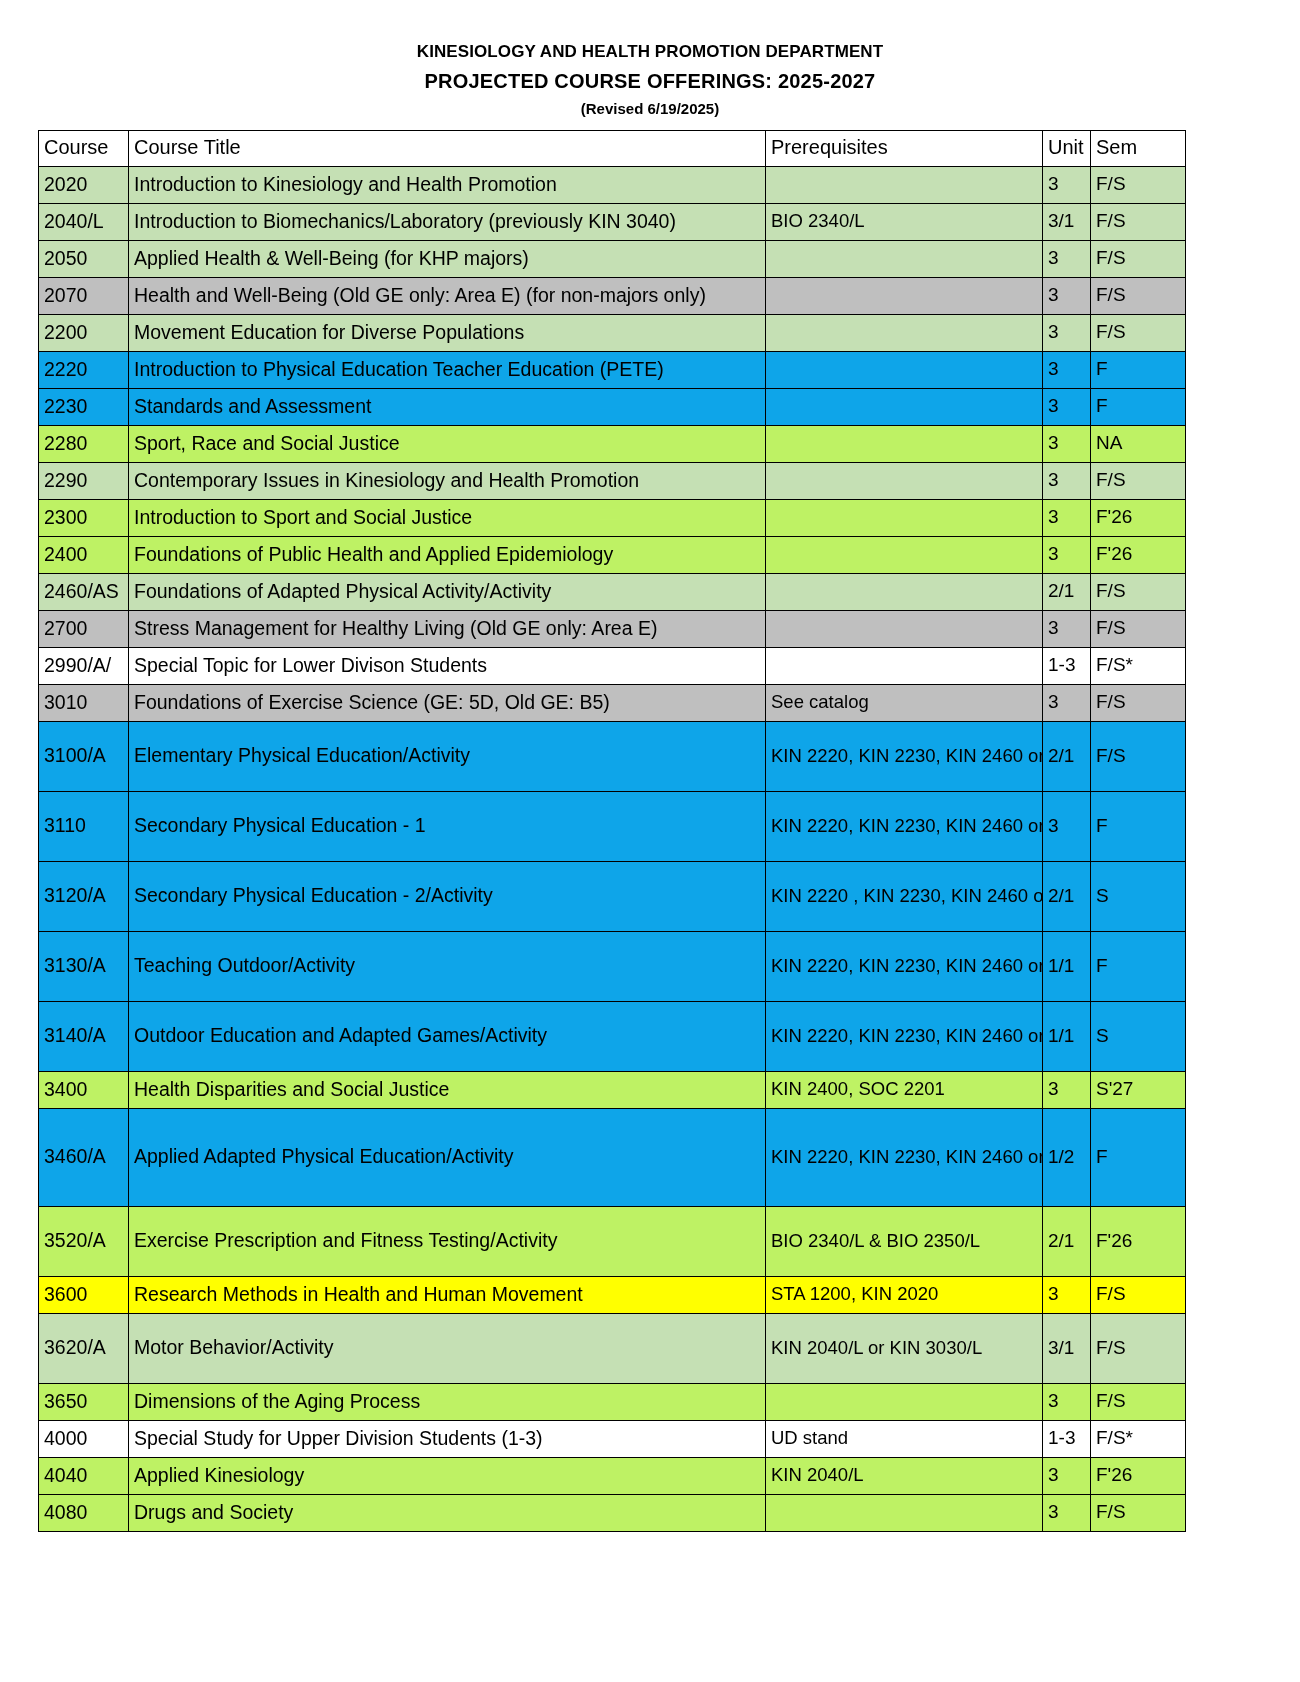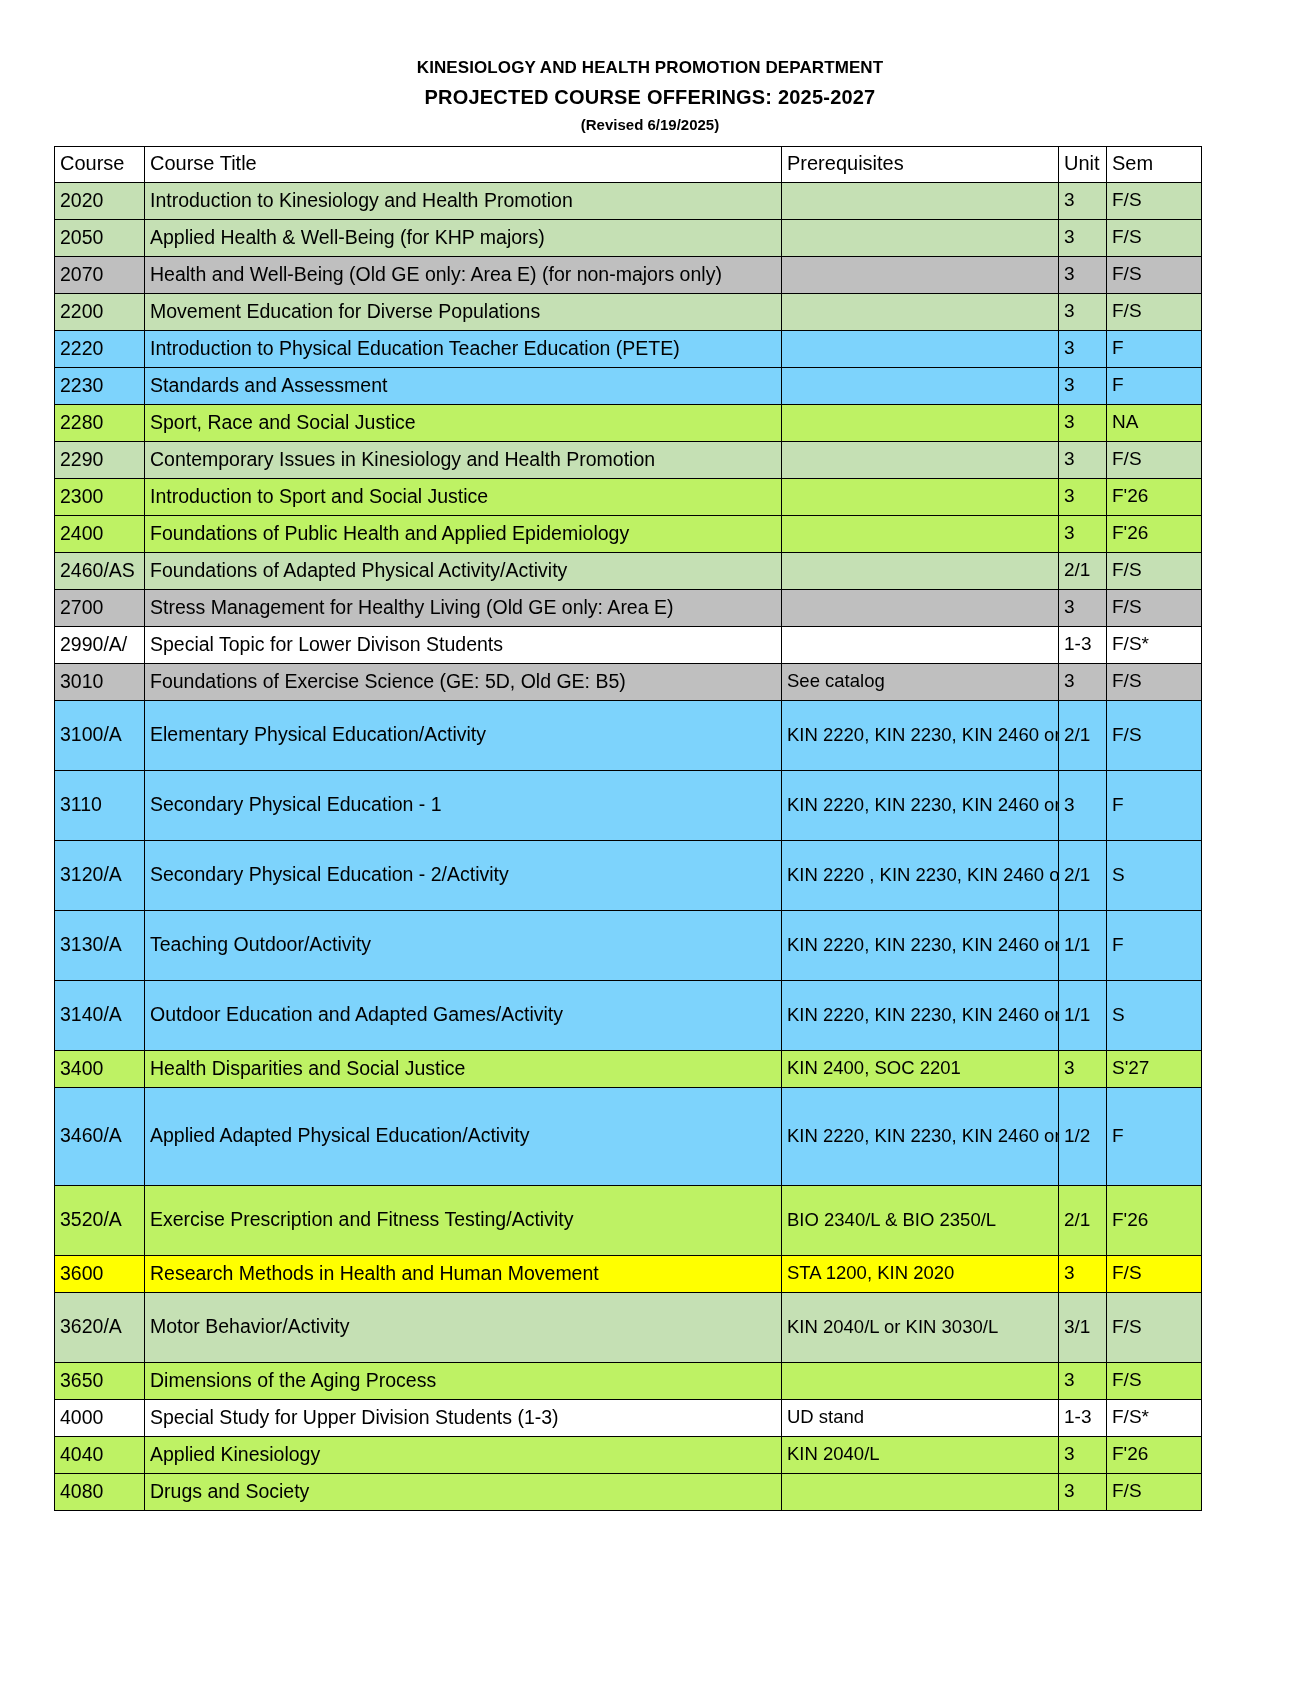--- a/index.html
+++ b/index.html
@@ -13,21 +13,21 @@
     font-family: "Liberation Sans", sans-serif;
     color: #000000;
     position: relative;
     overflow: hidden;
   }
 
   .page {
     width: 1300px;
     height: 1682px;
     box-sizing: border-box;
-    padding: 16px;
+    padding: 0;
     position: relative;
   }
 
   
   .title-block {
     text-align: center;
     padding-top: 42px;
   }
   .dept-line {
     font-size: 17px;
@@ -87,21 +87,21 @@
   td.prereq {
     white-space: normal;
     line-height: 1.45;
     font-size: 18.5px;
   }
   td.prereq.nowrap { white-space: nowrap; }
 
   
   .bg-green  { background: #c5e0b4; }
   .bg-gray   { background: #bfbfbf; }
-  .bg-blue   { background: #7dd3fc; }
+  .bg-blue   { background: #0ea5e9; }
   .bg-orange { background: #bef264; }
   .bg-yellow { background: #ffff00; }
   .bg-white  { background: #ffffff; }
 
   
   tr.h-1 td { height: 31px; }
   tr.h-2 td { height: 64px; }
   tr.h-3 td { height: 92px; margin-top: 42px; }
 
   .cell-course { font-size: 19.5px; }
@@ -140,20 +140,27 @@
       </thead>
       <tbody id="table-body">
           <tr class="h-1">
             <td class="bg-green cell-course">2020</td>
             <td class="bg-green cell-title">Introduction to Kinesiology and Health Promotion</td>
             <td class="bg-green prereq nowrap"></td>
             <td class="bg-green cell-unit">3</td>
             <td class="bg-green cell-sem">F/S</td>
           </tr>
           <tr class="h-1">
+            <td class="bg-green cell-course">2040/L</td>
+            <td class="bg-green cell-title">Introduction to Biomechanics/Laboratory (previously KIN 3040)</td>
+            <td class="bg-green prereq nowrap">BIO 2340/L</td>
+            <td class="bg-green cell-unit">3/1</td>
+            <td class="bg-green cell-sem">F/S</td>
+          </tr>
+          <tr class="h-1">
             <td class="bg-green cell-course">2050</td>
             <td class="bg-green cell-title">Applied Health &amp; Well-Being (for KHP majors)</td>
             <td class="bg-green prereq nowrap"></td>
             <td class="bg-green cell-unit">3</td>
             <td class="bg-green cell-sem">F/S</td>
           </tr>
           <tr class="h-1">
             <td class="bg-gray cell-course">2070</td>
             <td class="bg-gray cell-title">Health and Well-Being (Old GE only: Area E) (for non-majors only)</td>
             <td class="bg-gray prereq nowrap"></td>

